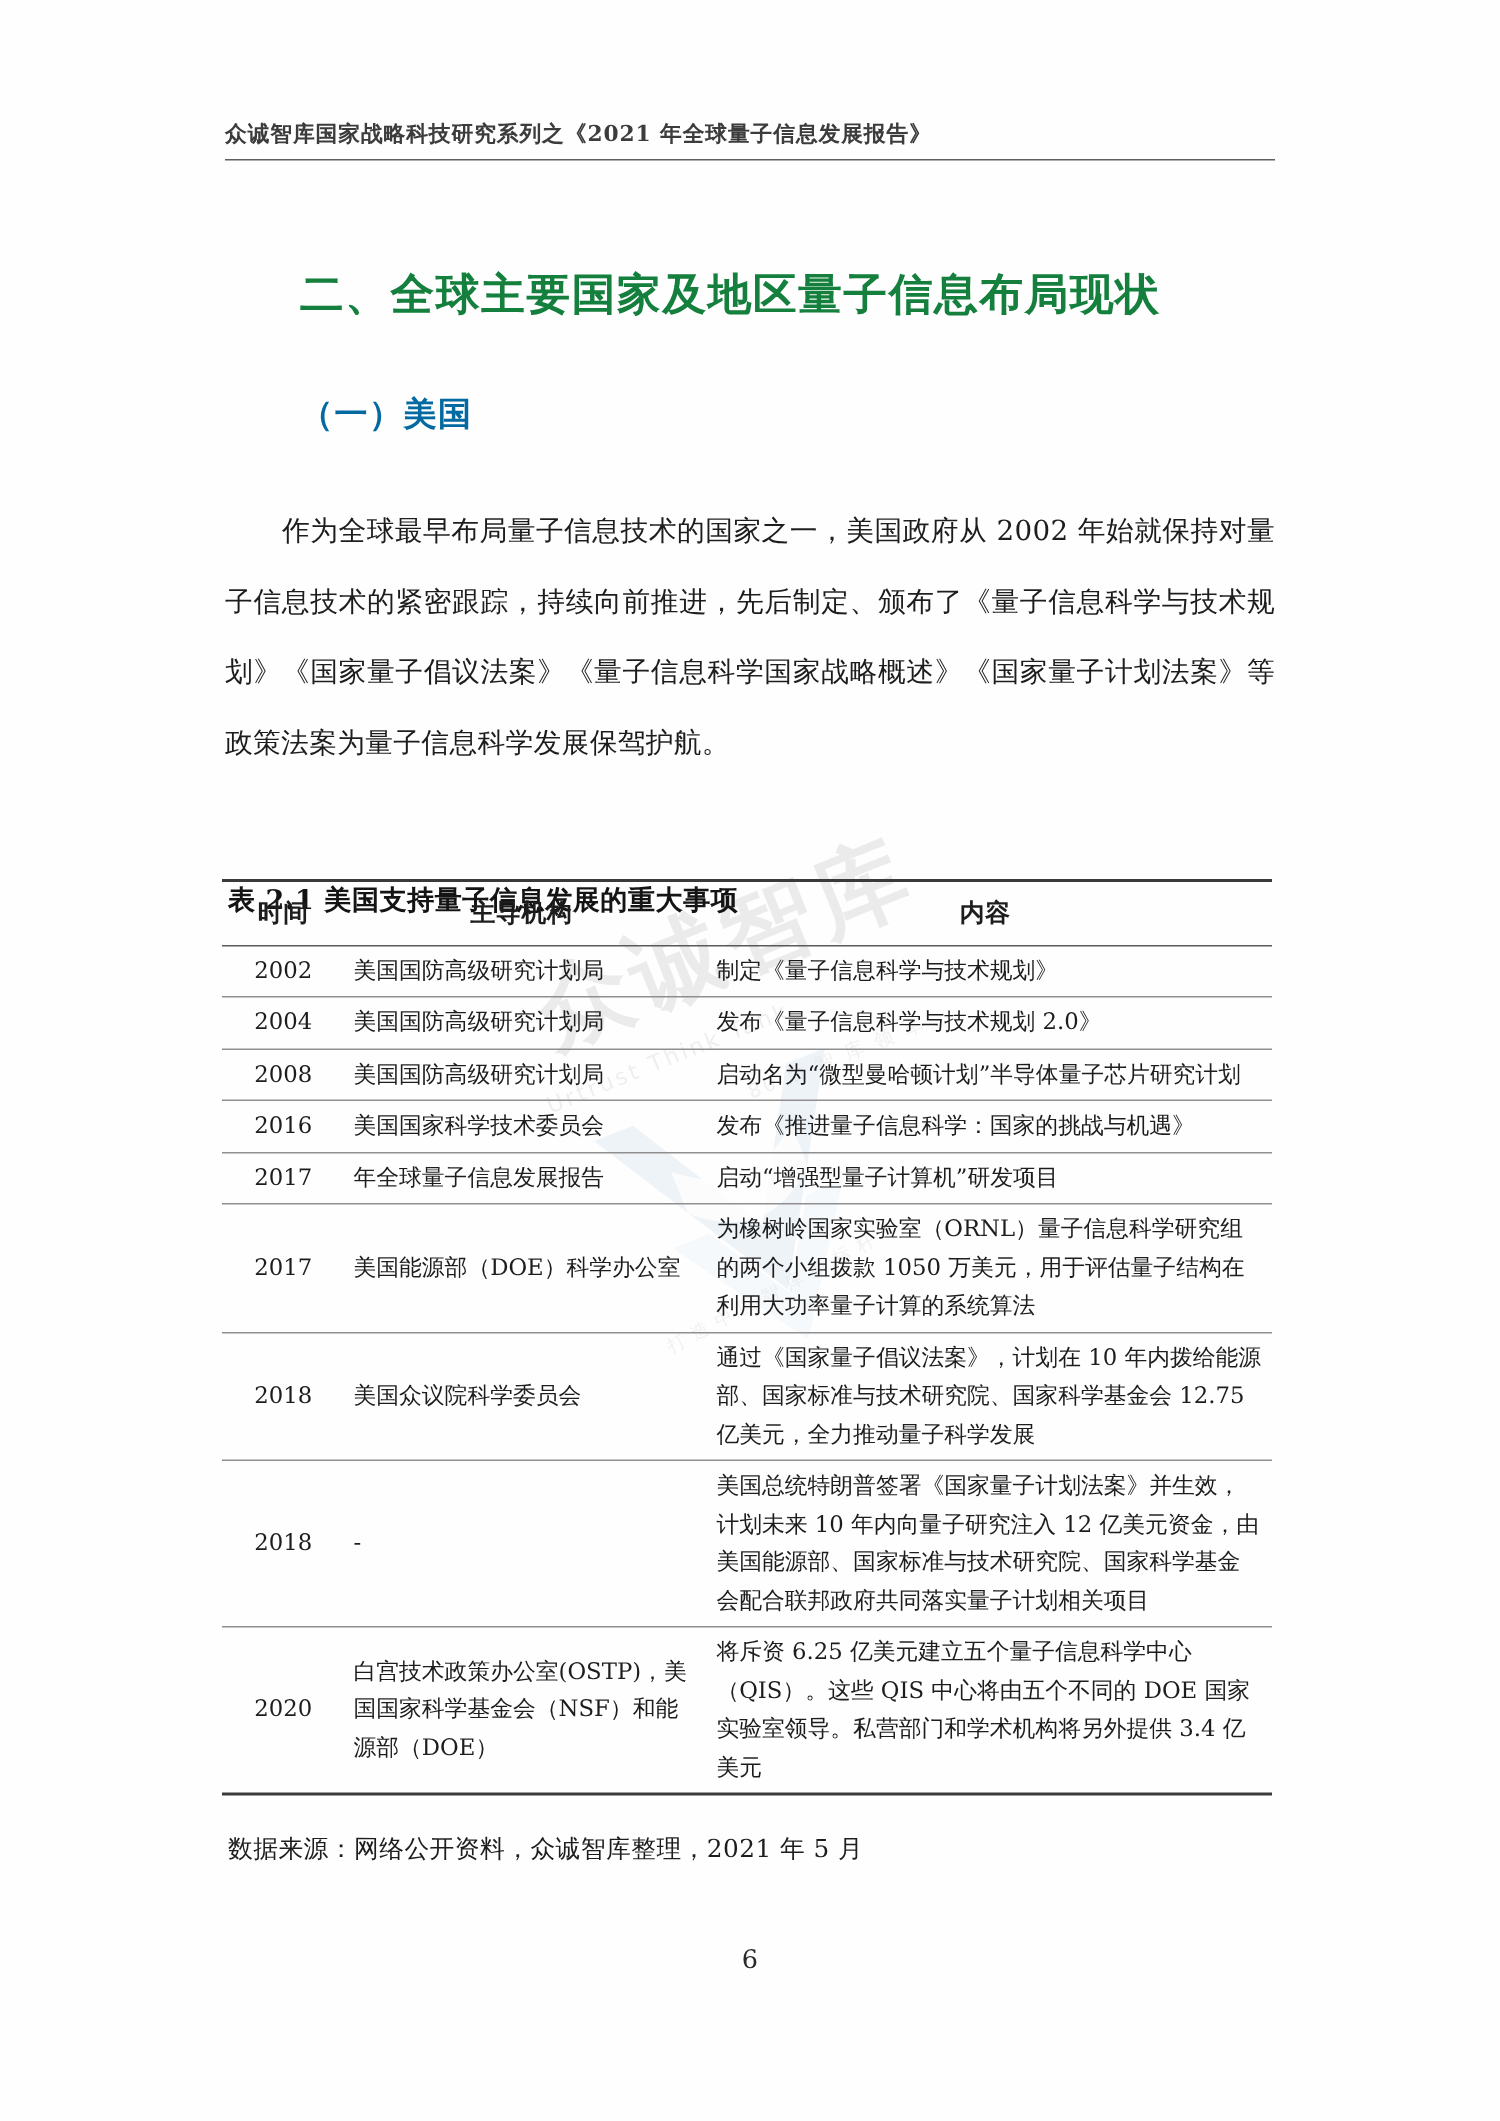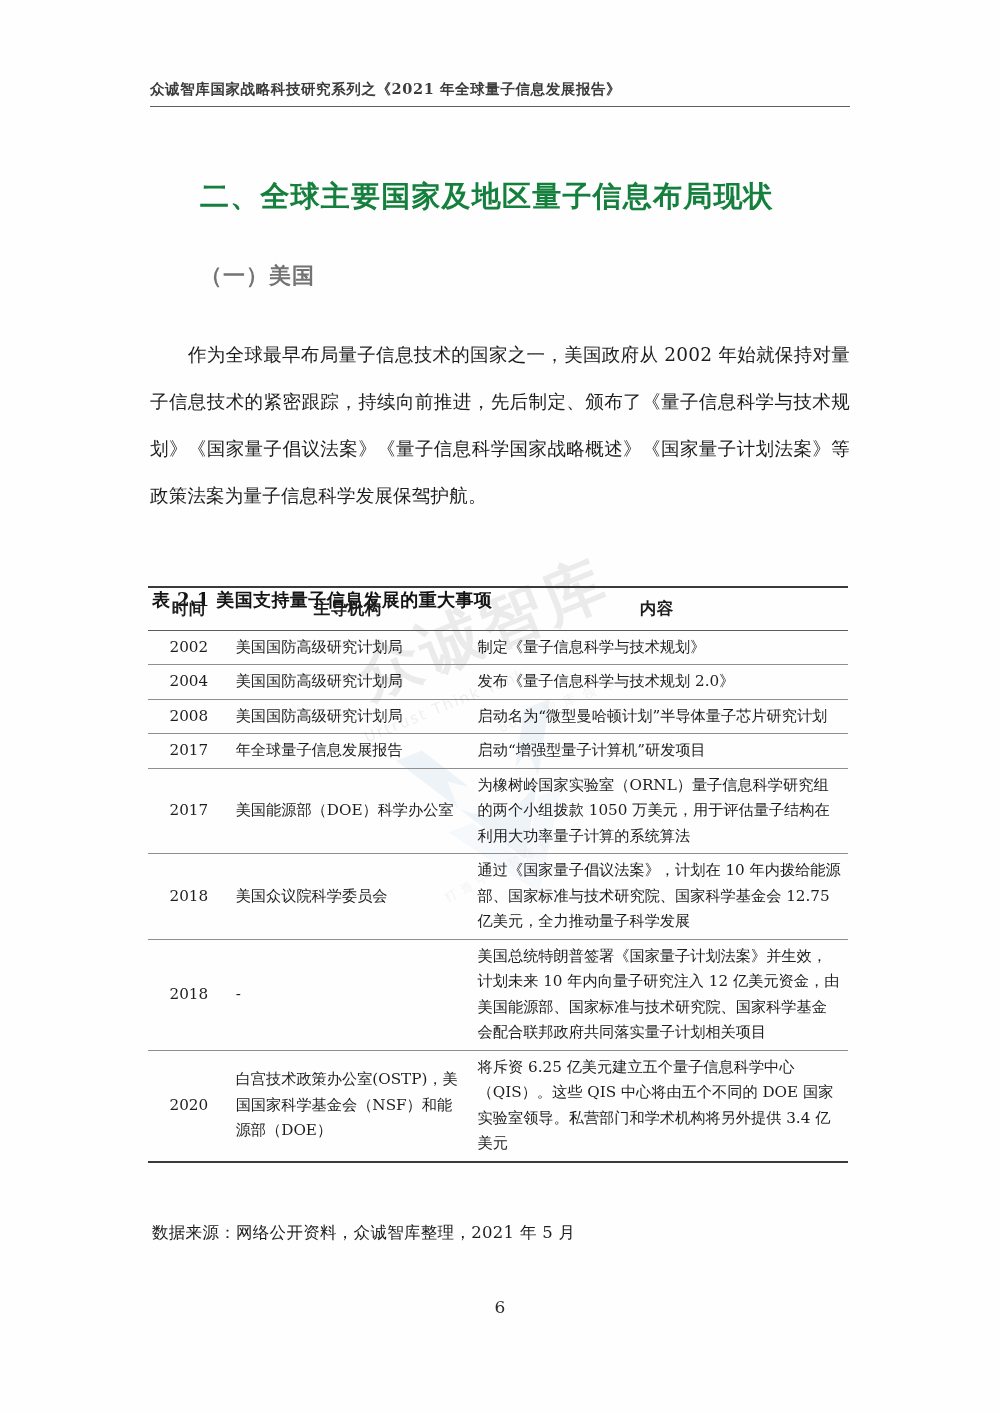--- a/index.html
+++ b/index.html
@@ -118,21 +118,21 @@
     white-space: nowrap;
   }
   .sub-title {
     position: absolute;
     left: 200px;
     top: 243px;
     font-family: "DejaVu Serif", "Liberation Serif", serif;
     font-size: 22px;
     font-weight: 700;
     letter-spacing: 1px;
-    color: #737373;
+    color: #0369a1;
     white-space: nowrap;
   }
 
   
   .body-para {
     position: absolute;
     left: 150px;
     top: 312px;
     width: 700px;
     font-family: "DejaVu Serif", "Liberation Serif", serif;
@@ -278,20 +278,25 @@
         <td class="col-time">2004</td>
         <td class="col-org">美国国防高级研究计划局</td>
         <td class="col-desc">发布《量子信息科学与技术规划 2.0》</td>
       </tr>
       <tr>
         <td class="col-time">2008</td>
         <td class="col-org">美国国防高级研究计划局</td>
         <td class="col-desc">启动名为“微型曼哈顿计划”半导体量子芯片研究计划</td>
       </tr>
       <tr>
+        <td class="col-time">2016</td>
+        <td class="col-org">美国国家科学技术委员会</td>
+        <td class="col-desc">发布《推进量子信息科学：国家的挑战与机遇》</td>
+      </tr>
+      <tr>
         <td class="col-time">2017</td>
         <td class="col-org">年全球量子信息发展报告</td>
         <td class="col-desc">启动“增强型量子计算机”研发项目</td>
       </tr>
       <tr>
         <td class="col-time">2017</td>
         <td class="col-org">美国能源部（DOE）科学办公室</td>
         <td class="col-desc">为橡树岭国家实验室（ORNL）量子信息科学研究组的两个小组拨款 1050 万美元，用于评估量子结构在利用大功率量子计算的系统算法</td>
       </tr>
       <tr>

